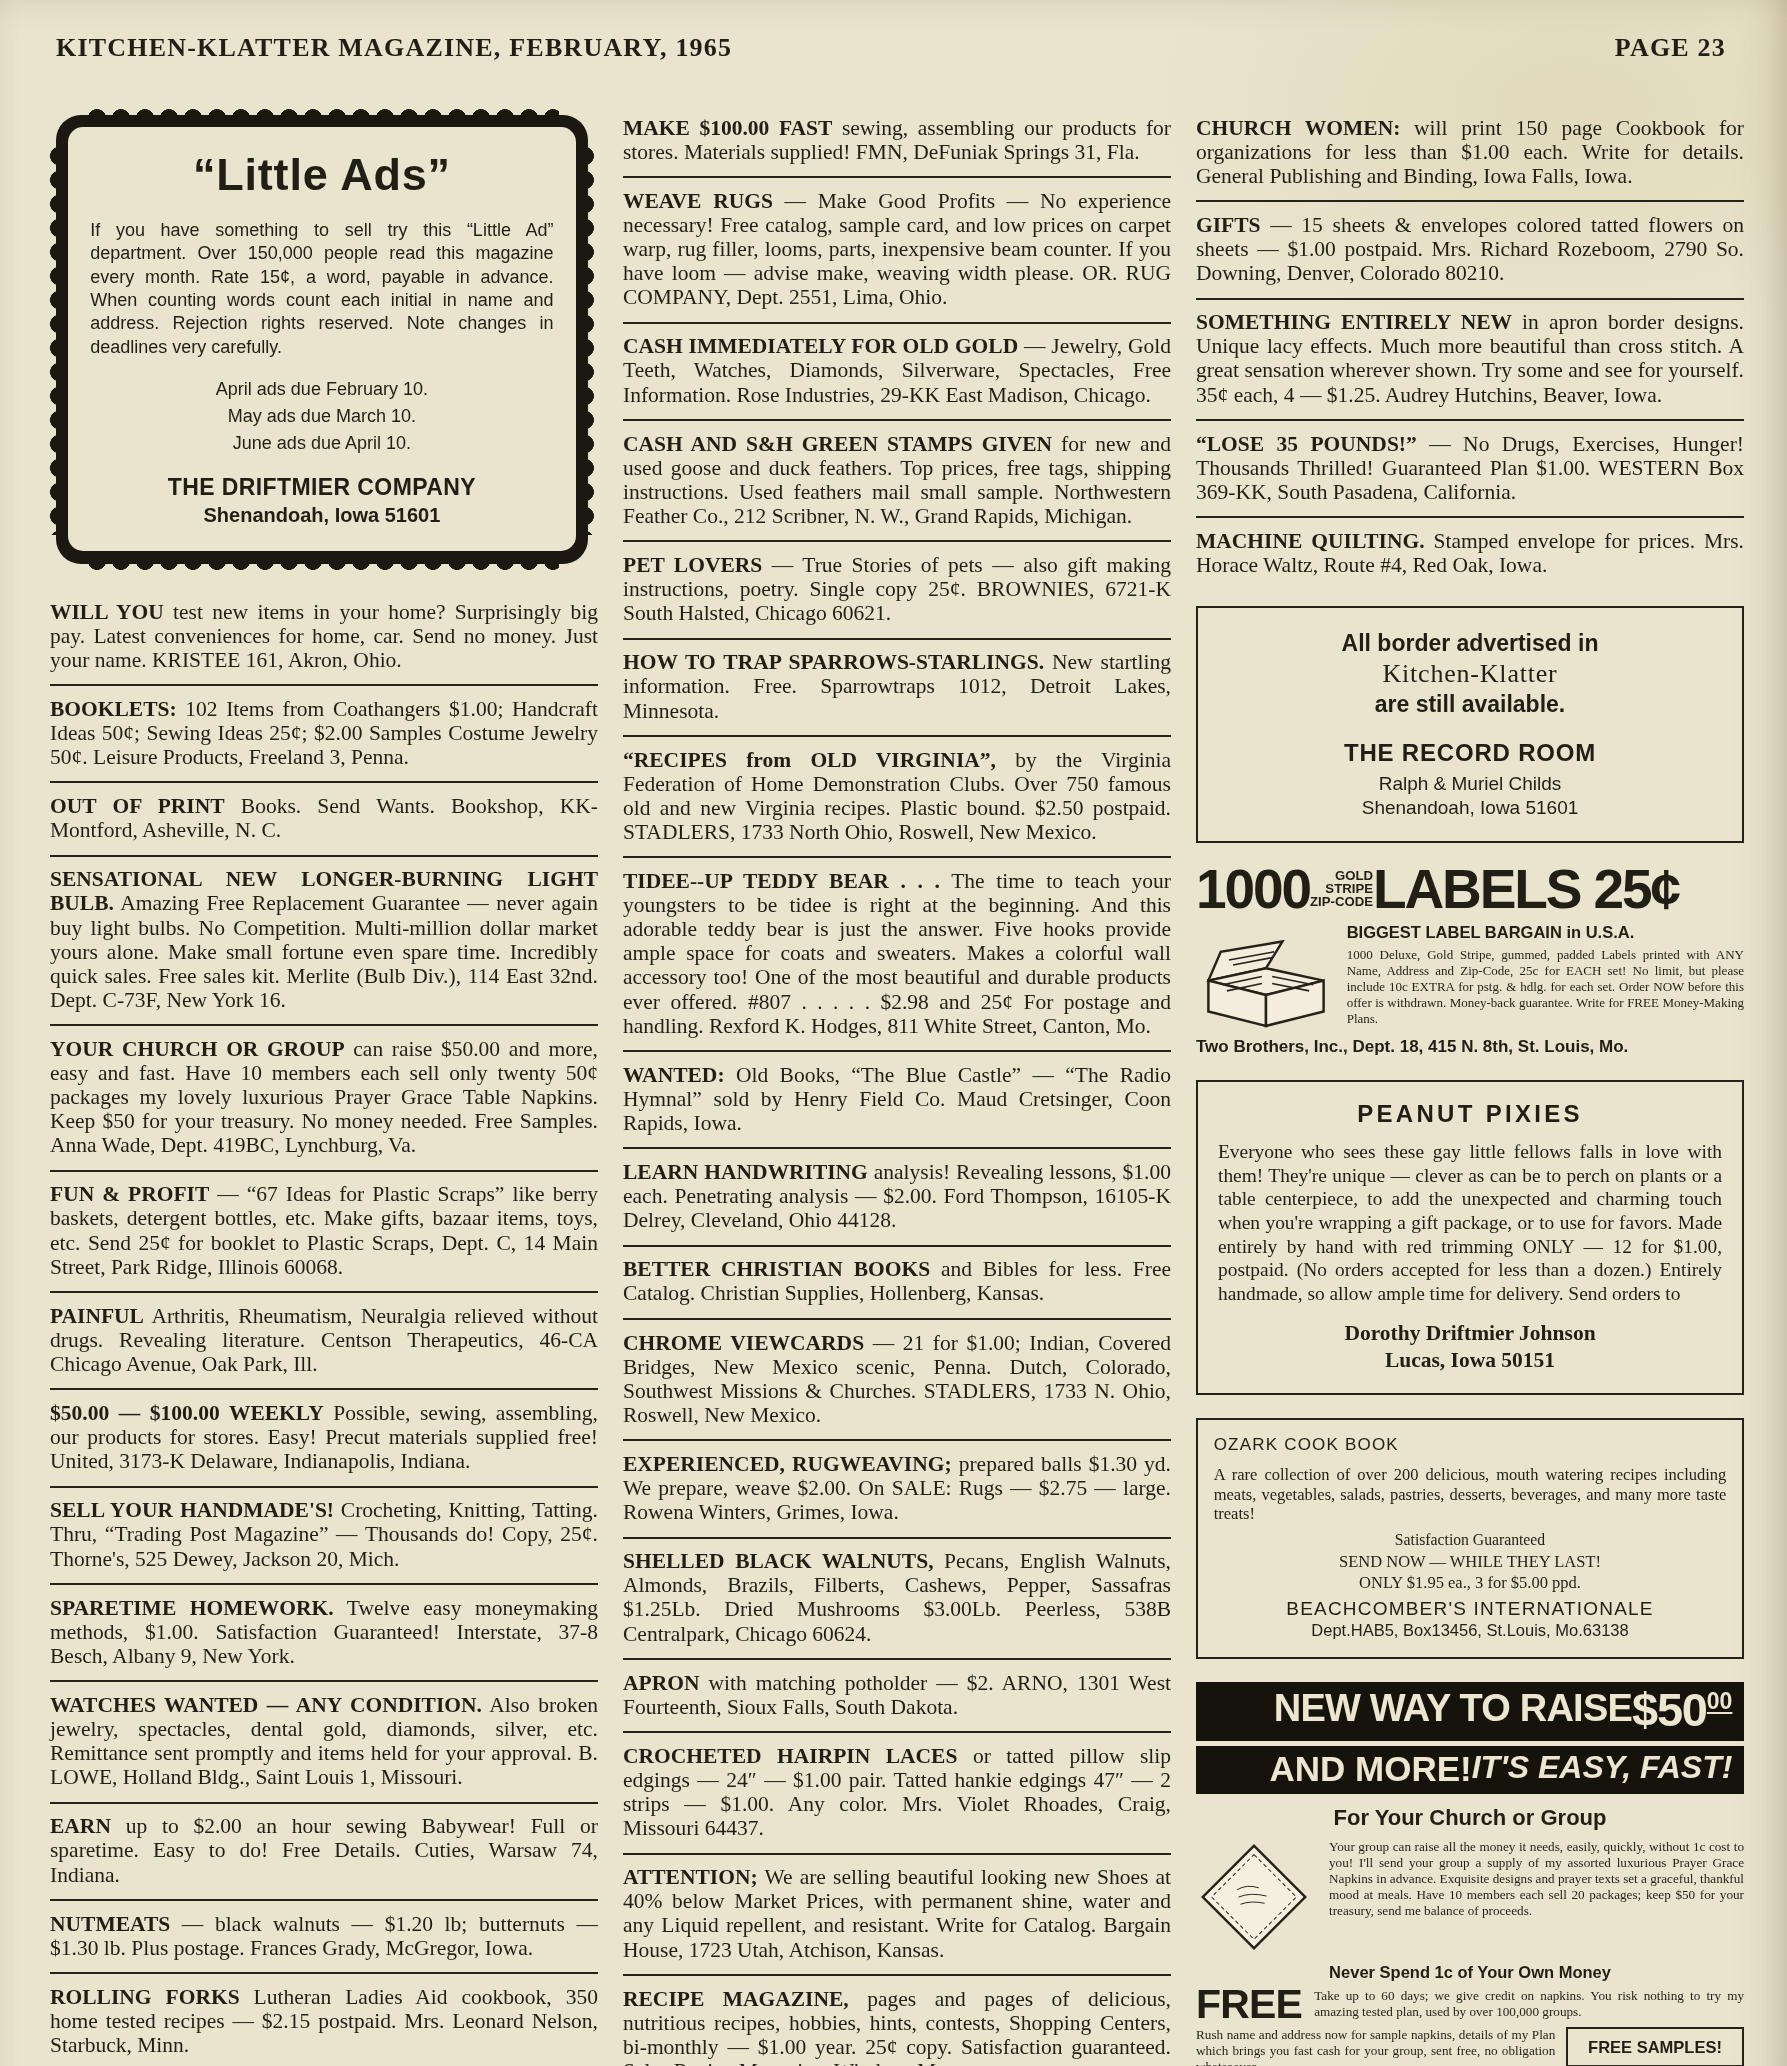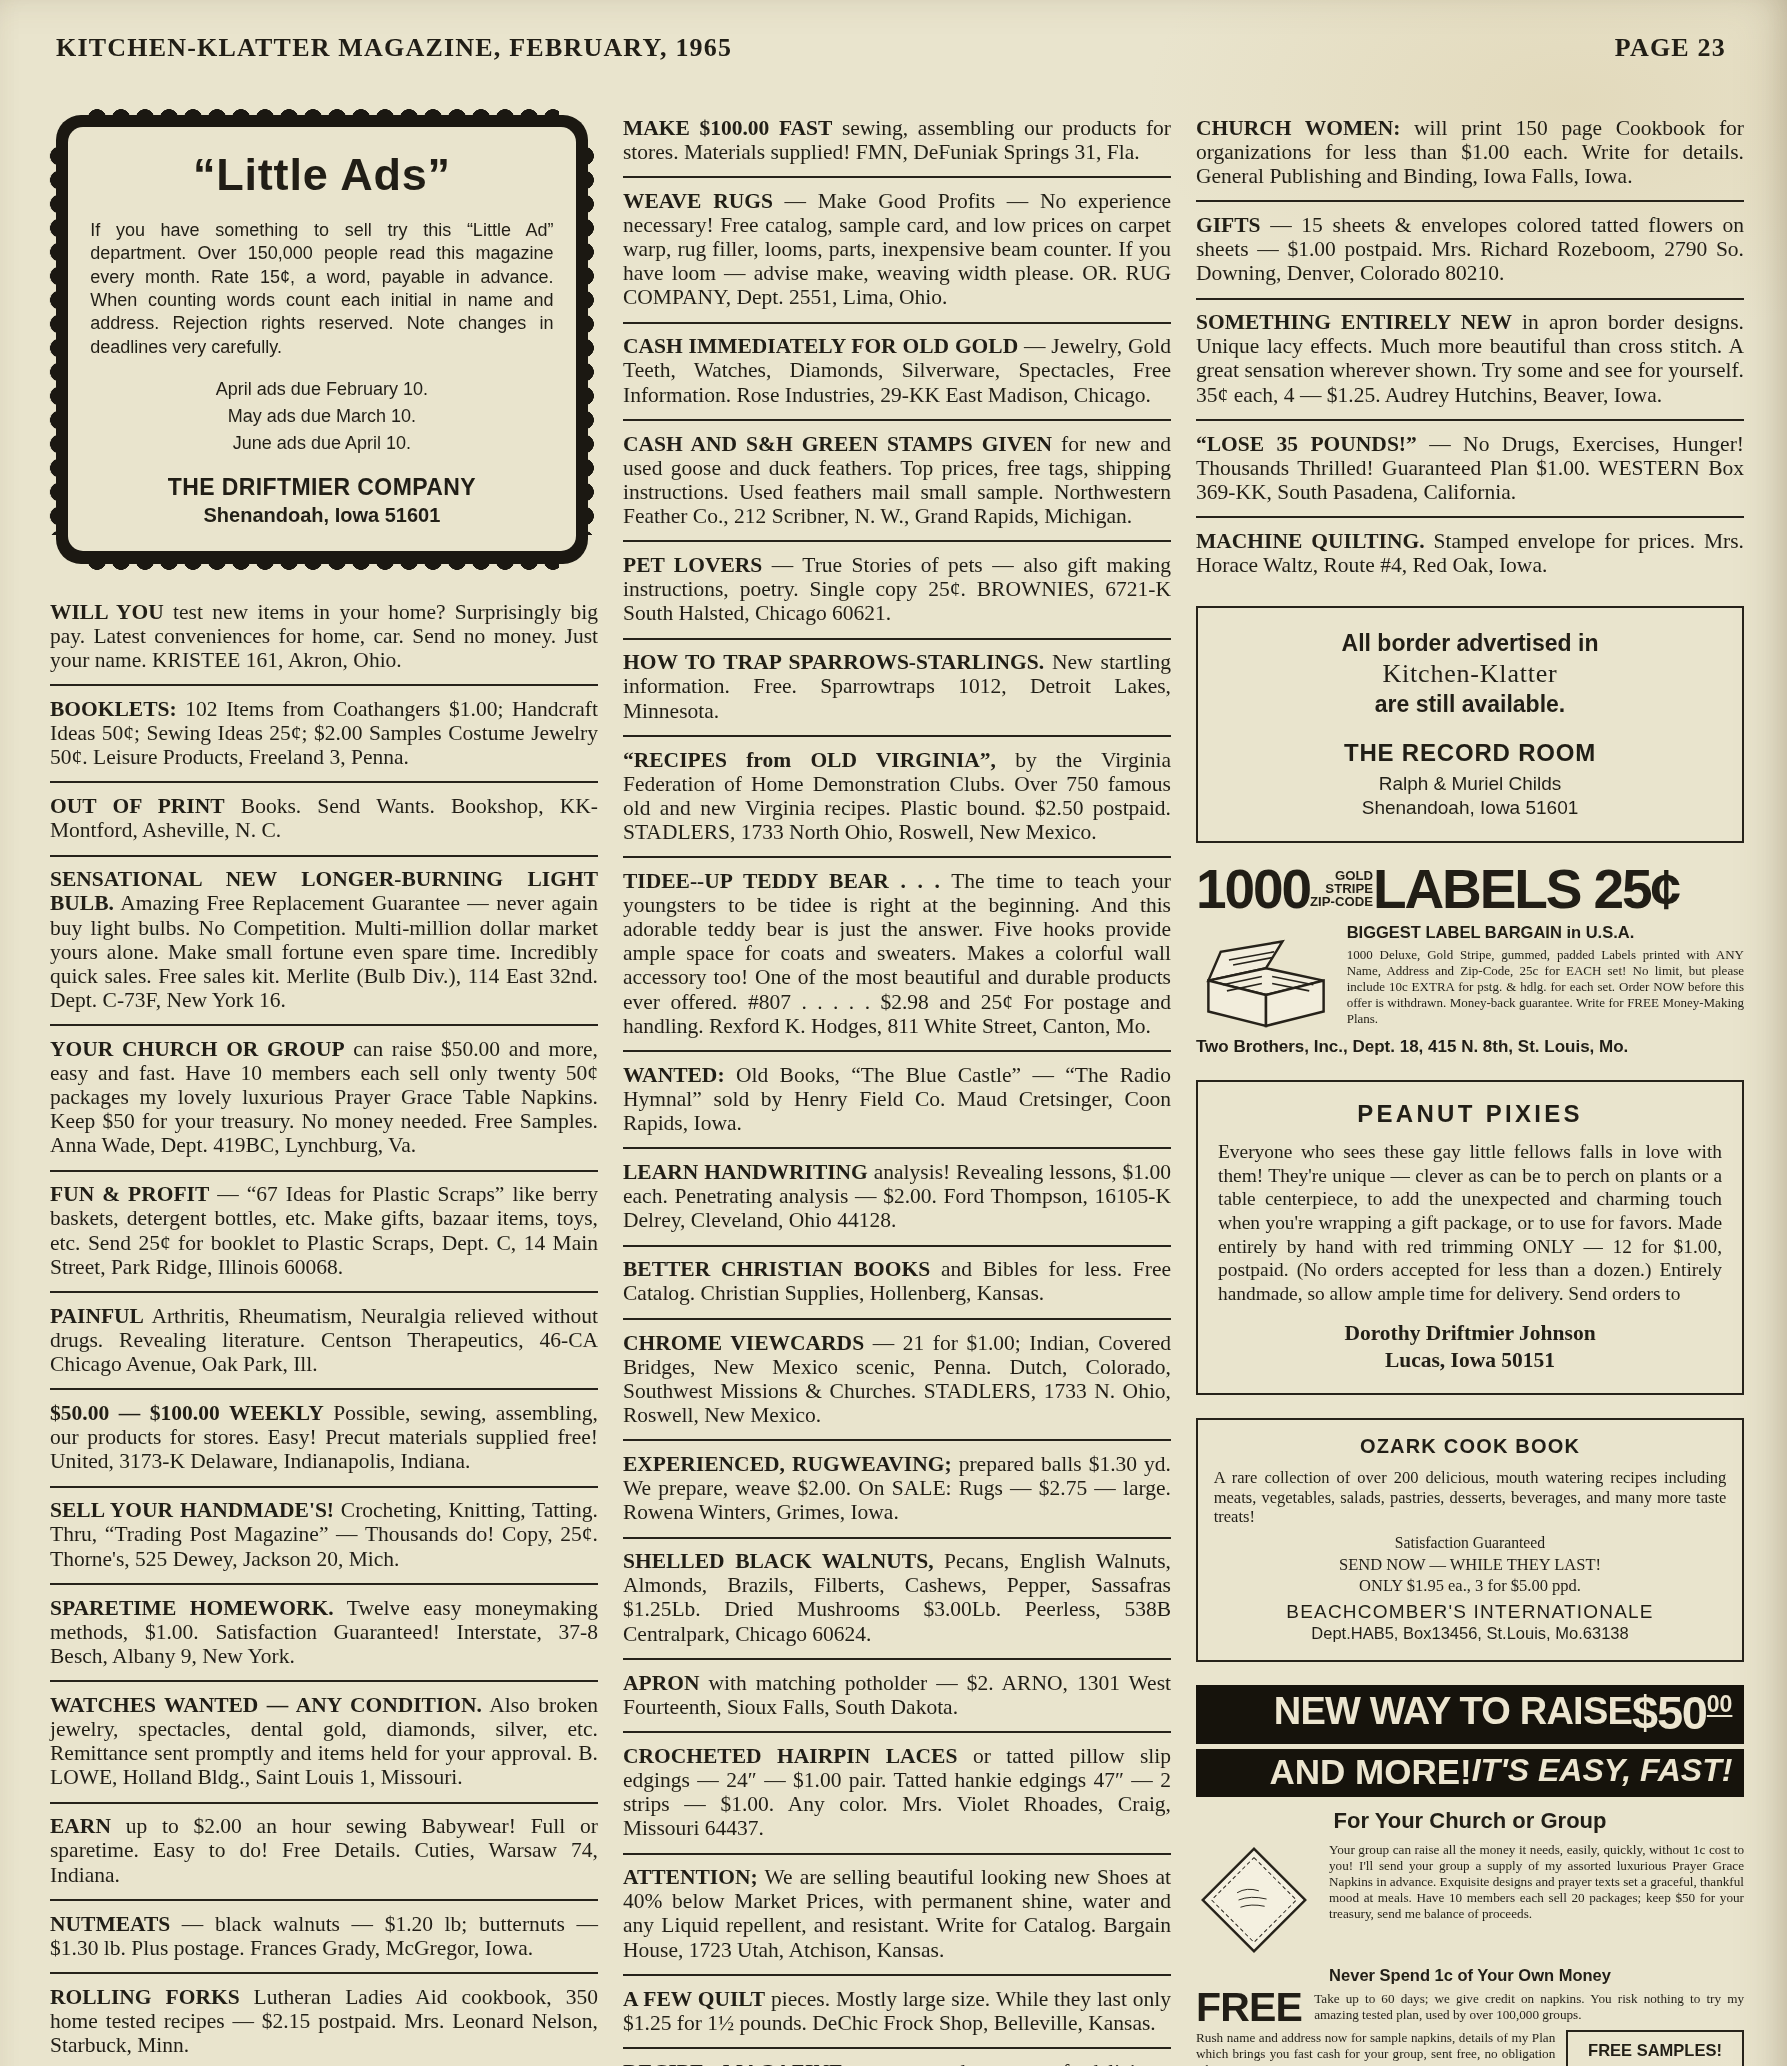--- a/index.html
+++ b/index.html
@@ -64,21 +64,21 @@
 
   
   .pixies-box { border:2.9px solid #26221a; margin-top:23px; padding:17.4px 20px 20px; }
   .pixies-title { text-align:center; font-family:"Liberation Sans", sans-serif; font-weight:bold; font-size:24px; letter-spacing:3.3px; margin-bottom:12.4px; }
   .pixies-body { font-size:19.4px; line-height:1.22; text-align:justify; }
   .pixies-name { text-align:center; font-weight:bold; font-size:21.5px; margin-top:15px; }
   .pixies-address { text-align:center; font-weight:bold; font-size:21.5px; margin-top:2.5px; }
 
   
   .ozark-box { border:2.9px solid #26221a; margin-top:23px; padding:15px 15.7px 16.5px; }
-  .ozark-title { text-align:center; font-family:"Liberation Sans", sans-serif; font-weight:bold; font-size:20px; letter-spacing:1.2px; margin-bottom:10px; }
+  .ozark-title { font-family:"Liberation Sans", sans-serif; font-weight:normal; font-size:17px; letter-spacing:1.2px; margin-bottom:10px; }
   .ozark-body { font-size:16.5px; line-height:1.18; text-align:justify; }
   .ozark-line { text-align:center; font-size:15.7px; line-height:1.3; }
   .ozark-line.first { margin-top:6.6px; }
   .ozark-line.caps { font-size:16.5px; }
   .ozark-brand { text-align:center; font-family:"Liberation Sans", sans-serif; font-size:19px; letter-spacing:1.2px; margin-top:4.1px; }
   .ozark-dept { text-align:center; font-family:"Liberation Sans", sans-serif; font-size:16.5px; margin-top:1.7px; }
 
   
   .raise-ad { margin-top:23px; }
   .raise-banner { background:#16130c; color:#ece5cf; padding:7.4px 11.6px 9px; display:flex; justify-content:flex-end; align-items:flex-start; font-family:"Liberation Sans", sans-serif; font-weight:bold; }
@@ -159,21 +159,20 @@
           <div class="ad"><span class="lead">TIDEE--UP TEDDY BEAR . . .</span> The time to teach your youngsters to be tidee is right at the beginning. And this adorable teddy bear is just the answer. Five hooks provide ample space for coats and sweaters. Makes a colorful wall accessory too! One of the most beautiful and durable products ever offered. #807 . . . . . $2.98 and 25¢ For postage and handling. Rexford K. Hodges, 811 White Street, Canton, Mo.</div>
           <div class="ad"><span class="lead">WANTED:</span> Old Books, “The Blue Castle” — “The Radio Hymnal” sold by Henry Field Co. Maud Cretsinger, Coon Rapids, Iowa.</div>
           <div class="ad"><span class="lead">LEARN HANDWRITING</span> analysis! Revealing lessons, $1.00 each. Penetrating analysis — $2.00. Ford Thompson, 16105-K Delrey, Cleveland, Ohio 44128.</div>
           <div class="ad"><span class="lead">BETTER CHRISTIAN BOOKS</span> and Bibles for less. Free Catalog. Christian Supplies, Hollenberg, Kansas.</div>
           <div class="ad"><span class="lead">CHROME VIEWCARDS</span> — 21 for $1.00; Indian, Covered Bridges, New Mexico scenic, Penna. Dutch, Colorado, Southwest Missions &amp; Churches. STADLERS, 1733 N. Ohio, Roswell, New Mexico.</div>
           <div class="ad"><span class="lead">EXPERIENCED, RUGWEAVING;</span> prepared balls $1.30 yd. We prepare, weave $2.00. On SALE: Rugs — $2.75 — large. Rowena Winters, Grimes, Iowa.</div>
           <div class="ad"><span class="lead">SHELLED BLACK WALNUTS,</span> Pecans, English Walnuts, Almonds, Brazils, Filberts, Cashews, Pepper, Sassafras $1.25Lb. Dried Mushrooms $3.00Lb. Peerless, 538B Centralpark, Chicago 60624.</div>
           <div class="ad"><span class="lead">APRON</span> with matching potholder — $2. ARNO, 1301 West Fourteenth, Sioux Falls, South Dakota.</div>
           <div class="ad"><span class="lead">CROCHETED HAIRPIN LACES</span> or tatted pillow slip edgings — 24″ — $1.00 pair. Tatted hankie edgings 47″ — 2 strips — $1.00. Any color. Mrs. Violet Rhoades, Craig, Missouri 64437.</div>
           <div class="ad"><span class="lead">ATTENTION;</span> We are selling beautiful looking new Shoes at 40% below Market Prices, with permanent shine, water and any Liquid repellent, and resistant. Write for Catalog. Bargain House, 1723 Utah, Atchison, Kansas.</div>
-          <div class="ad"><span class="lead">A FEW QUILT</span> pieces. Mostly large size. While they last only $1.25 for 1½ pounds. DeChic Frock Shop, Belleville, Kansas.</div>
           <div class="ad"><span class="lead">RECIPE MAGAZINE,</span> pages and pages of delicious, nutritious recipes, hobbies, hints, contests, Shopping Centers, bi-monthly — $1.00 year. 25¢ copy. Satisfaction guaranteed. Sales Recipe Magazine, Windsor, Mo.</div>
         </div>
     </div>
 
     <div class="col">
       <div class="ads">
           <div class="ad"><span class="lead">CHURCH WOMEN:</span> will print 150 page Cookbook for organizations for less than $1.00 each. Write for details. General Publishing and Binding, Iowa Falls, Iowa.</div>
           <div class="ad"><span class="lead">GIFTS</span> — 15 sheets &amp; envelopes colored tatted flowers on sheets — $1.00 postpaid. Mrs. Richard Rozeboom, 2790 So. Downing, Denver, Colorado 80210.</div>
           <div class="ad"><span class="lead">SOMETHING ENTIRELY NEW</span> in apron border designs. Unique lacy effects. Much more beautiful than cross stitch. A great sensation wherever shown. Try some and see for yourself. 35¢ each, 4 — $1.25. Audrey Hutchins, Beaver, Iowa.</div>
           <div class="ad"><span class="lead">“LOSE 35 POUNDS!”</span> — No Drugs, Exercises, Hunger! Thousands Thrilled! Guaranteed Plan $1.00. WESTERN Box 369-KK, South Pasadena, California.</div>

